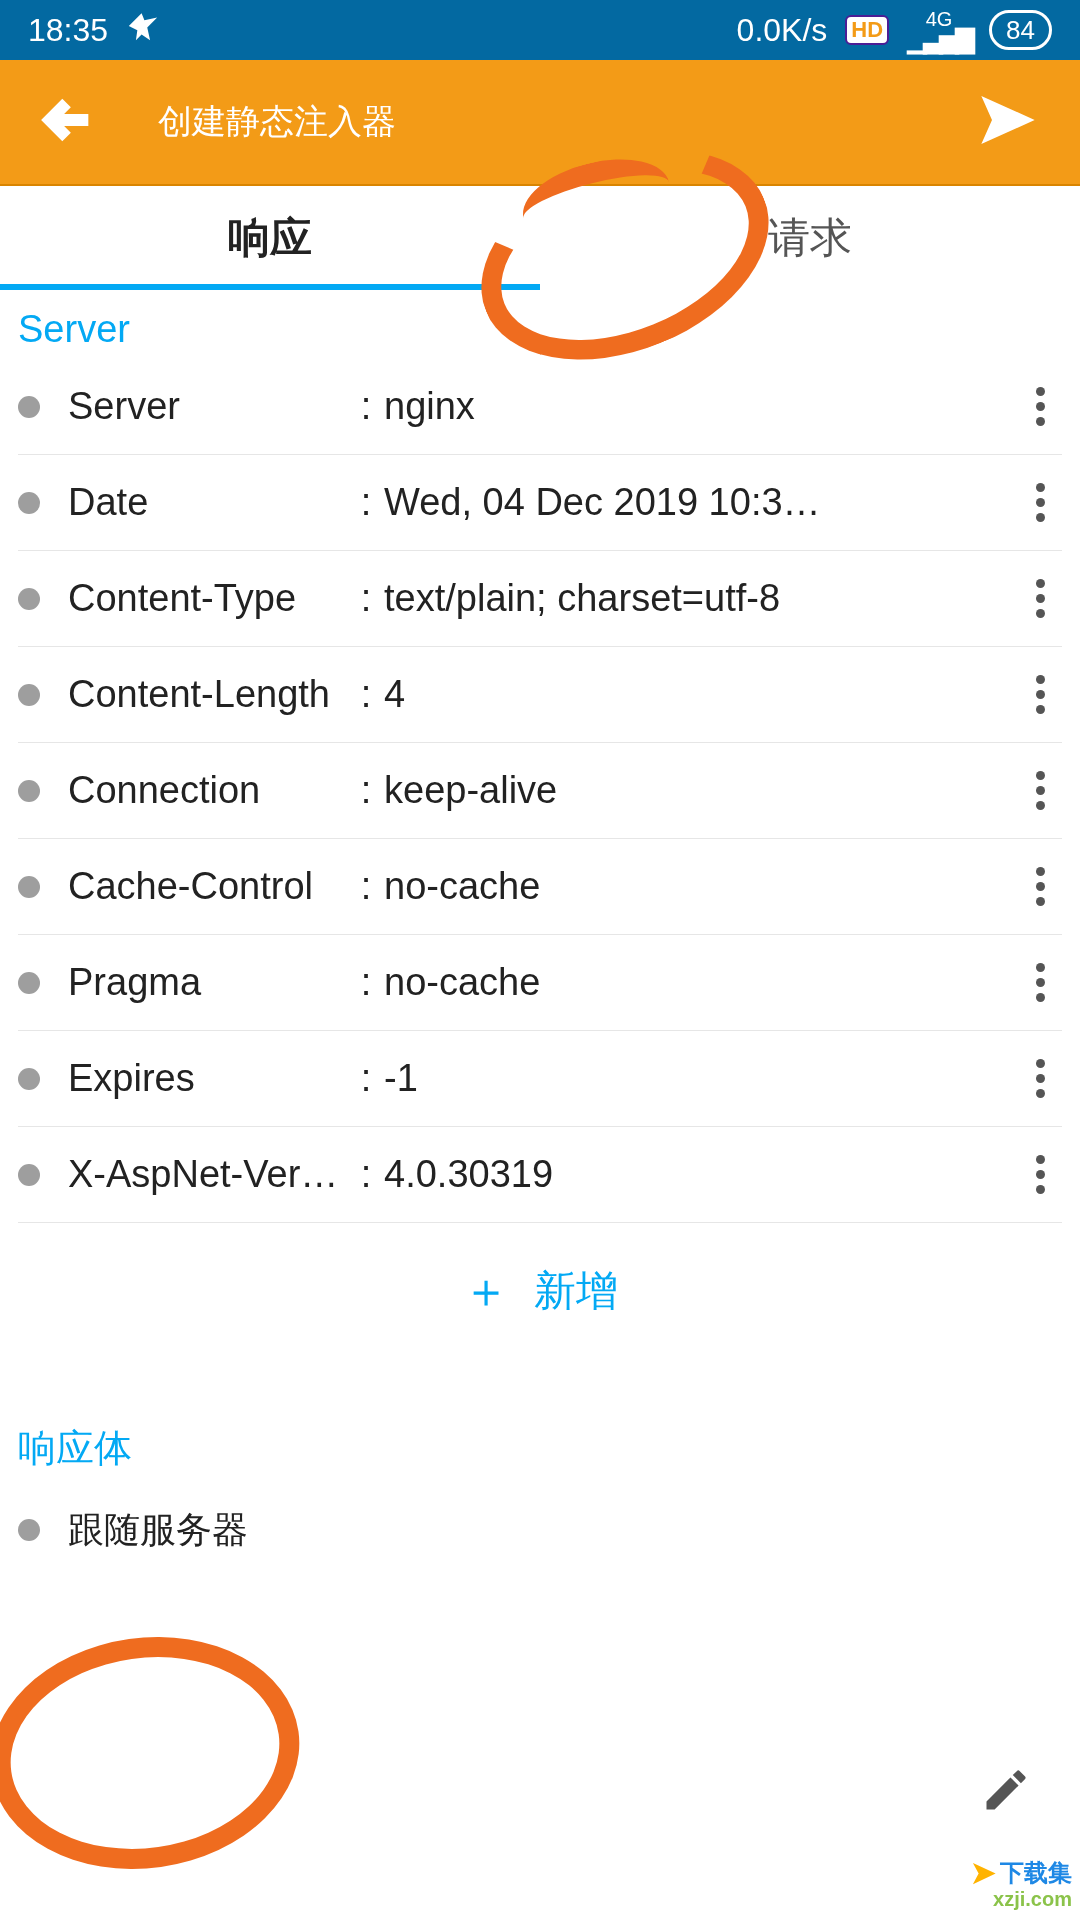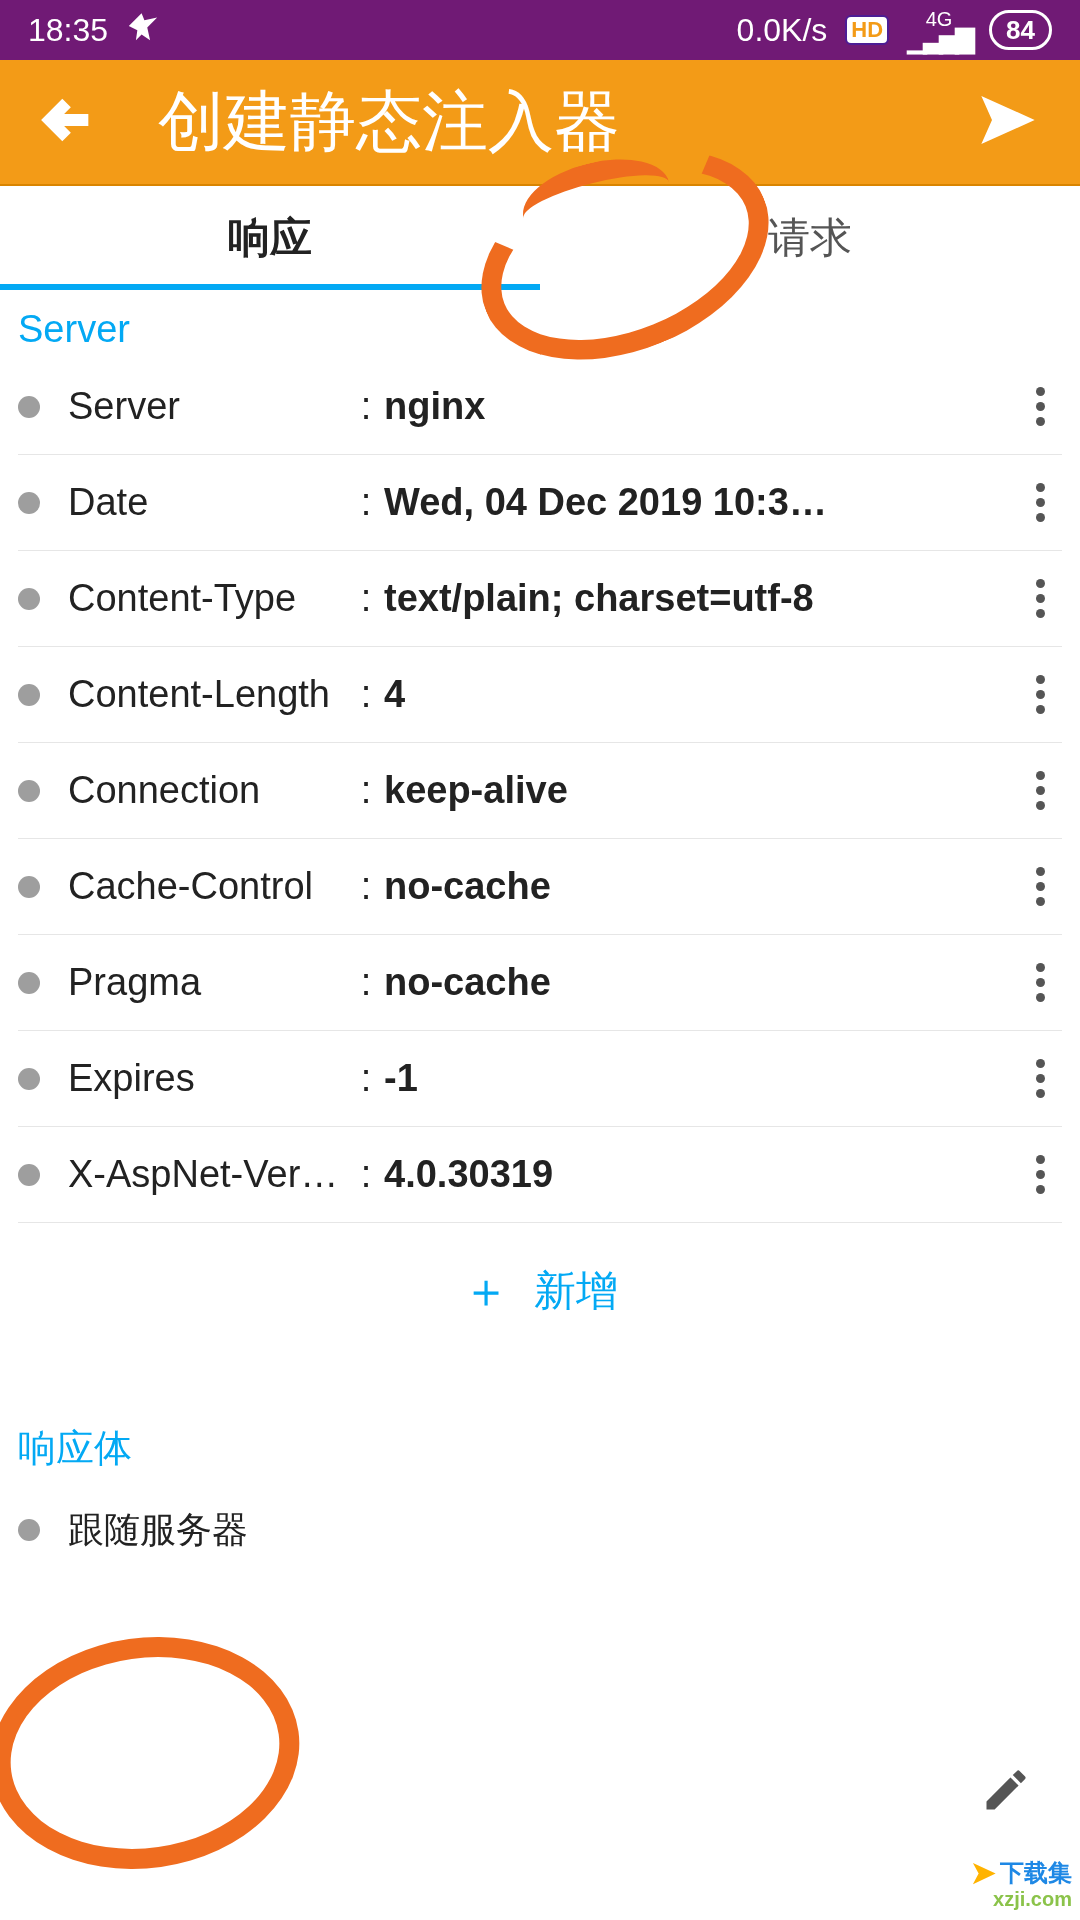--- a/index.html
+++ b/index.html
@@ -7,21 +7,21 @@
     width:1080px; height:1920px;
     font-family: "Helvetica Neue", Arial, "PingFang SC", "Microsoft YaHei", sans-serif;
     background:#ffffff;
     overflow:hidden;
     position:relative;
   }
 
   
   .statusbar{
     height:60px;
-    background:#701a75;
+    background:#0369a1;
     color:#ffffff;
     display:flex;
     align-items:center;
     justify-content:space-between;
     padding:0 28px;
     font-size:32px;
     font-weight:500;
   }
   .statusbar .left, .statusbar .right{
     display:flex; align-items:center; gap:18px;
@@ -30,35 +30,35 @@
   .hd-badge{
     border:2px solid #4c1d95; border-radius:6px;
     font-size:22px; padding:0 4px; line-height:26px; font-weight:700;
     background:#ffffff; color:#f39b17;
   }
   .sig4g{ font-size:20px; line-height:20px; text-align:center; }
   .sig4g .bars{ letter-spacing:-4px; font-size:26px; }
   .battery{
     border:3px solid #ffffff; border-radius:20px;
     padding:0 14px; font-size:26px; line-height:34px;
-    display:flex; align-items:center; position:relative;font-weight:bold;
+    display:flex; align-items:center; position:relative;
   }
 
   
   .appbar{
     height:124px;
     background:#f39b17;
     display:flex;
     align-items:center;
     padding:0 40px;
     color:#ffffff;
   }
   .appbar .back-icon svg{ width:58px; height:58px; stroke:#ffffff; stroke-width:5; fill:none; }
   .appbar .title{
-    font-size:66px;
+    font-size:34px;
     font-weight:500;
     margin-left:60px;
     flex:1;
   }
   .appbar .send-icon svg{ width:64px; height:64px; fill:#ffffff; }
   .orange-divider{ height:2px; background:#d98400; }
 
   
   .tabs{
     height:104px;
@@ -116,21 +116,20 @@
     width:36px;
     flex-shrink:0;
     text-align:center;
   }
   .row .val{
     flex:1;
     white-space:nowrap;
     overflow:hidden;
     text-overflow:ellipsis;
     padding-right:8px;
-    font-weight:bold;
   }
   .row .more{
     width:44px;
     flex-shrink:0;
     display:flex;
     flex-direction:column;
     align-items:center;
     gap:6px;
   }
   .row .more span{

